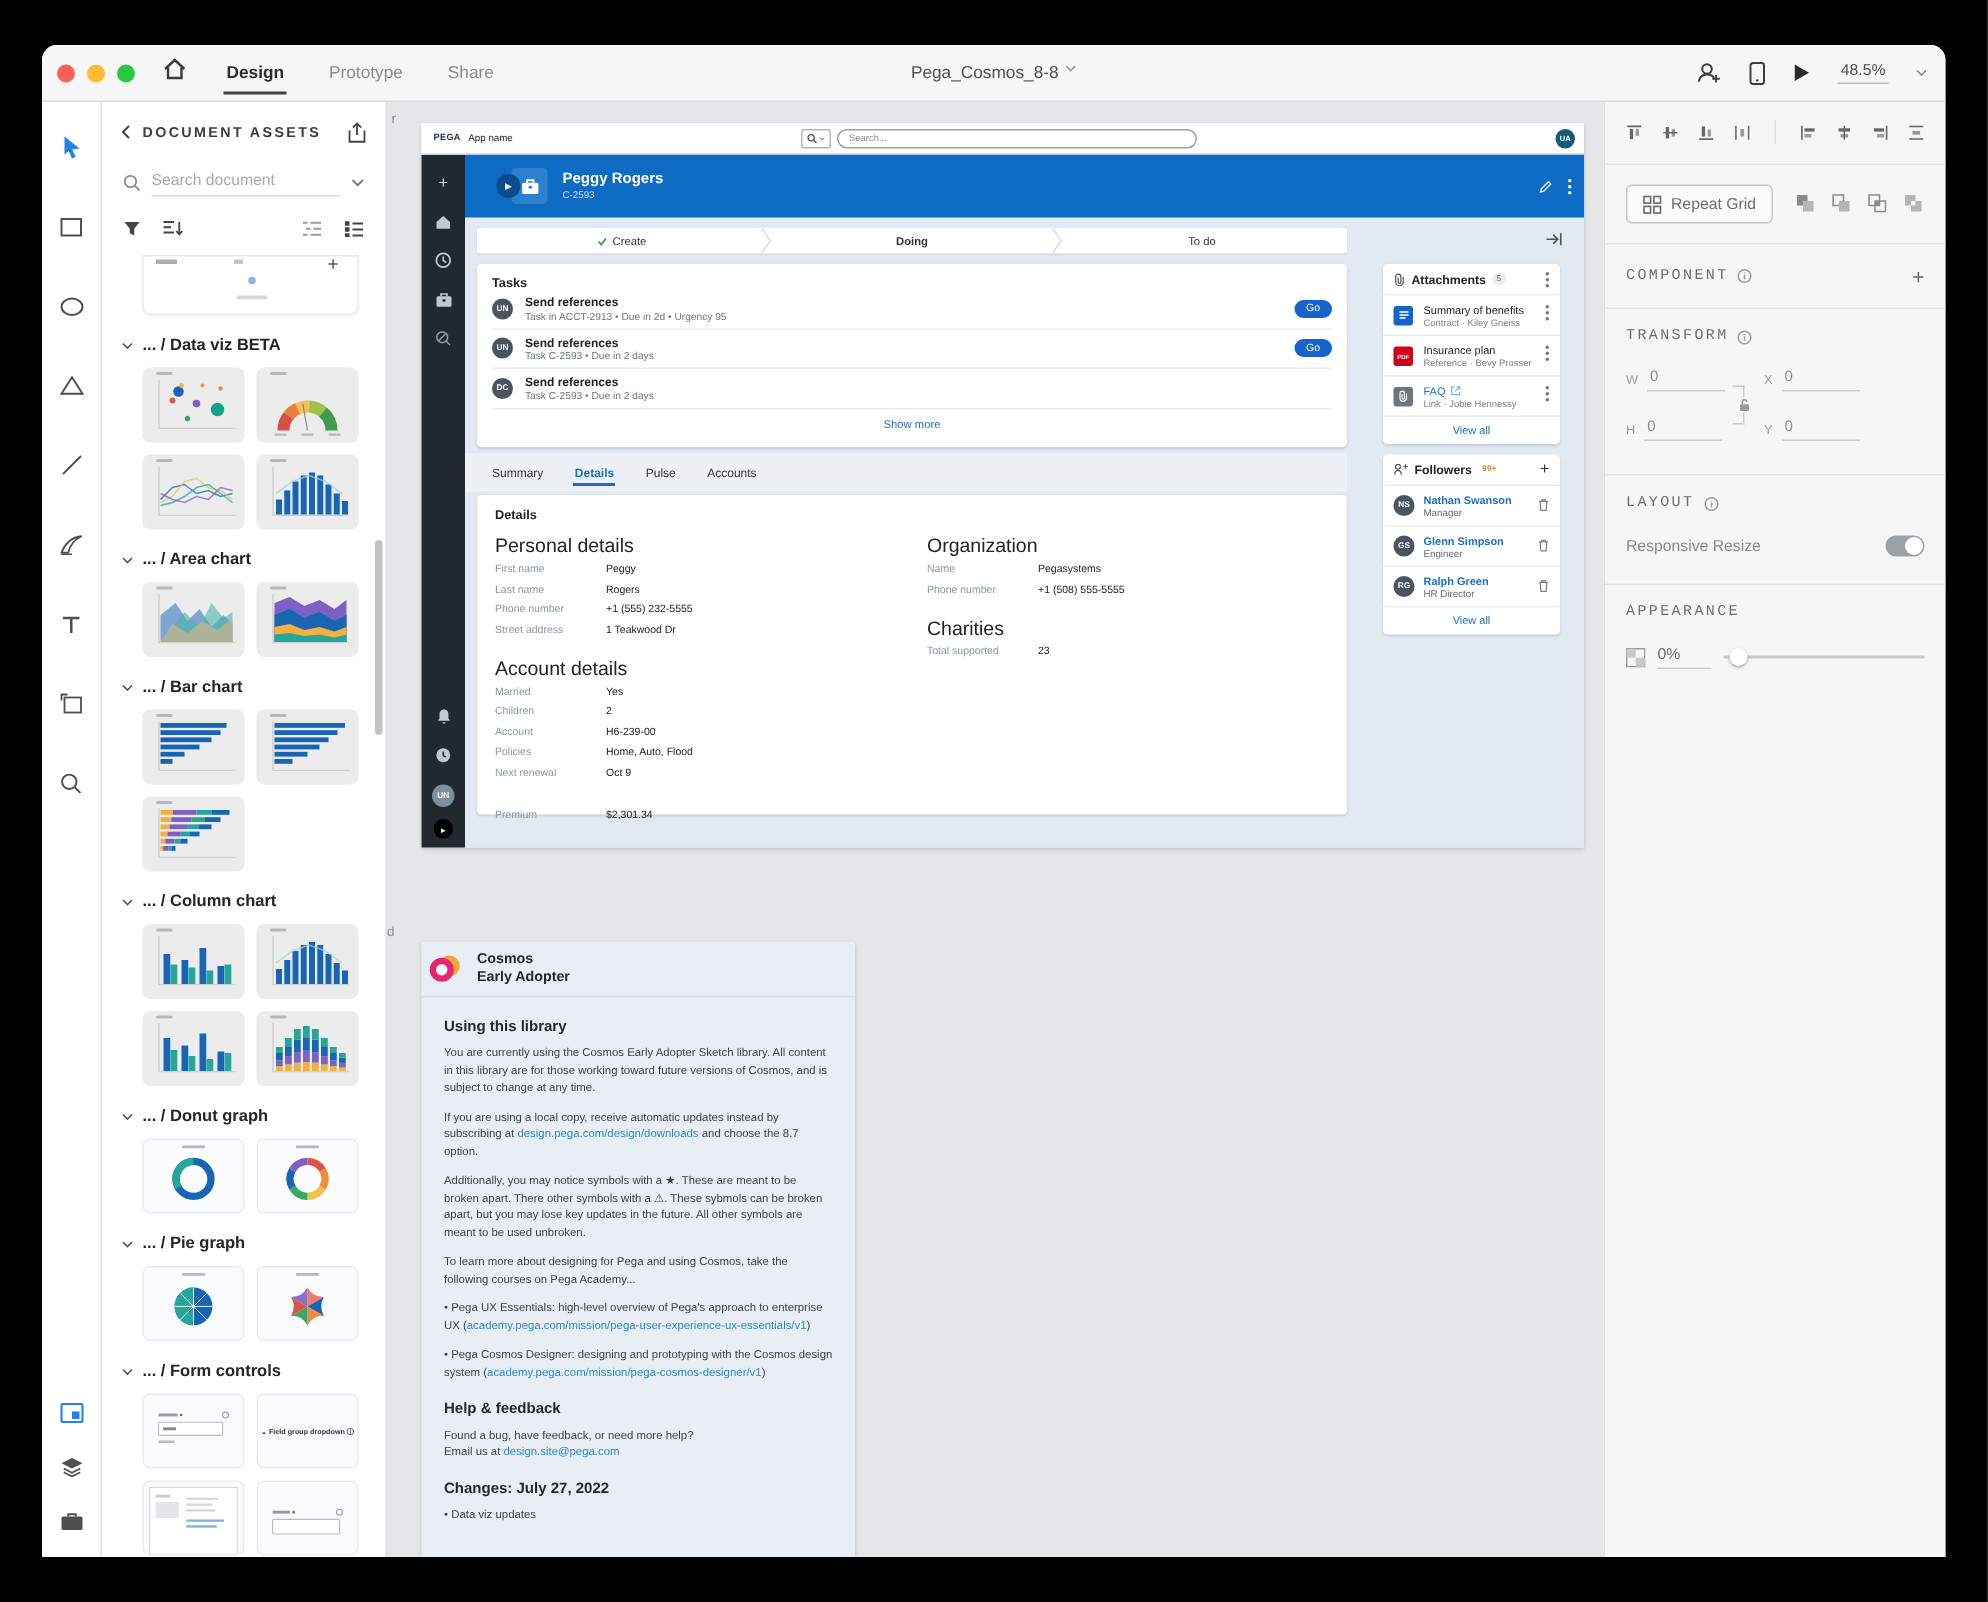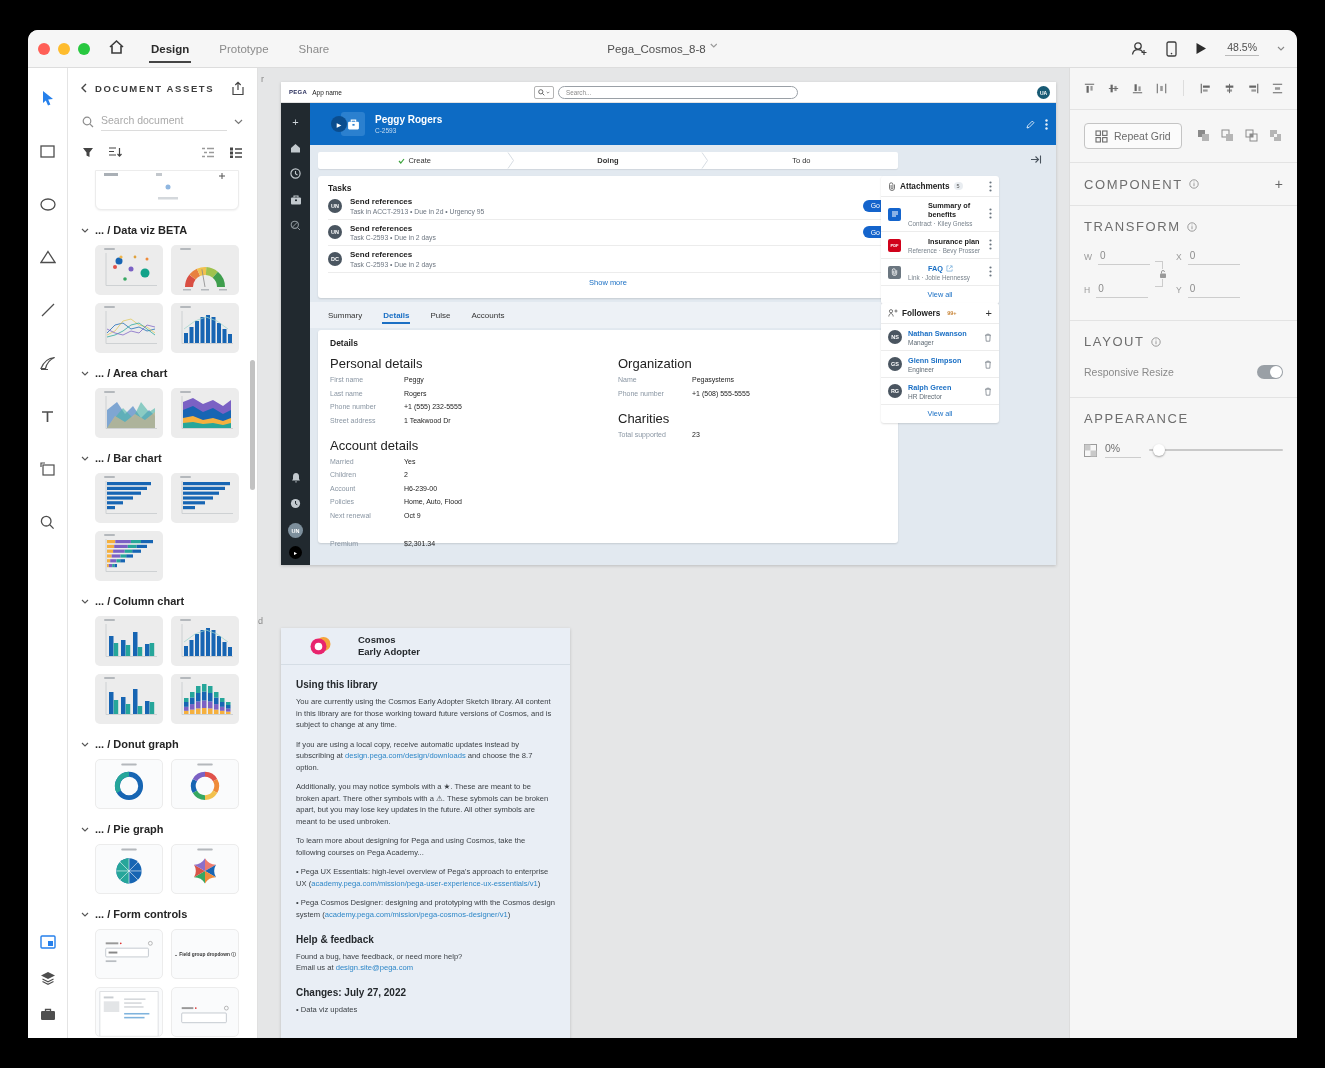--- a/index.html
+++ b/index.html
@@ -116,64 +116,64 @@
   .ptab { font-size:8px; color:#333; position:relative; padding:6px 1px; }
   .ptab.active { color:#1a6fc4; font-weight:700; }
   .ptab.active::after { content:''; position:absolute; left:0; right:0; bottom:2px; height:2px; background:#1a6fc4; }
   .details-card { left:8px; top:227px; width:580px; padding:8px 12px 10px; }
   .dc-grid { display:grid; grid-template-columns:1fr 1fr; column-gap:20px; margin-top:8px; }
   .dgroup { margin-bottom:14px; }
   .dgroup-h { font-size:13px; font-weight:400; color:#222; margin-bottom:5px; }
   .drow { display:flex; font-size:7px; margin-bottom:6.5px; }
   .dlabel { width:74px; color:#8a96a3; }
   .dvalue { color:#222; }
-  .side-card { left:571px; width:118px; }
+  .side-card { left:612px; width:118px; }
   .attach-card { top:73px; }
   .follow-card { top:200px; }
   .sc-header { display:flex; align-items:center; gap:4px; height:20px; padding:0 7px; }
   .sc-title { font-size:8.2px; font-weight:700; color:#222; }
   .count-badge { font-size:5.5px; color:#555; background:#e9edf1; border-radius:5px; padding:1px 3px; }
   .count-badge.orange { color:#c9863a; background:transparent; font-weight:700; }
   .sc-right { margin-left:auto; display:flex; align-items:center; }
   .sc-row { display:grid; grid-template-columns:15px 1fr auto; align-items:center; gap:5px; padding:4px 7px; border-top:1px solid #ececec; }
   .att-icon { width:13px; height:13px; border-radius:2px; display:flex; align-items:center; justify-content:center; }
   .att-icon.doc { background:#1464cc; } .att-icon.pdf { background:#d0021b; } .att-icon.lnk { background:#6b7680; }
   .pdf-txt { color:#fff; font-size:4px; font-weight:700; }
-  .sc-item-title { font-size:7.3px; font-weight:700; color:#222; display:flex; align-items:center; gap:3px;margin-left:20px; }
+  .sc-item-title { font-size:7.3px; font-weight:400; color:#222; display:flex; align-items:center; gap:3px; }
   .sc-item-title.bluelink { color:#1a6fc4; }
   .sc-item-meta { font-size:6.3px; color:#78828c; margin-top:1px; }
   .f-name { font-size:7.3px; font-weight:700; color:#1a6fc4; }
   .f-role { font-size:6.5px; color:#5f6a74; margin-top:1px; }
   .view-all { text-align:center; font-size:7.3px; color:#1a6fc4; padding:4px 0 5px; border-top:1px solid #ececec; }
   .premium-row { position:absolute; left:20px; top:437px; display:flex; font-size:7px; }
   .premium-row .dlabel { width:74px; }
 
   
   .cosmos { position:absolute; left:23px; top:560px; width:289px; height:430px; background:#e9eef5;
             box-shadow:0 1px 3px rgba(0,0,0,.18); }
-  .cos-header { height:37px; display:flex; align-items:center; padding-left:28px; gap:26px; border-bottom:1px solid #d5dde5; }
+  .cos-header { height:37px; display:flex; align-items:center; padding-left:4px; gap:10px; border-bottom:1px solid #d5dde5; }
   .cos-title { font-size:9.5px; font-weight:700; color:#24282c; line-height:1.25; }
   .cos-body { padding:12px 15px; }
   .cos-h { font-size:10px; font-weight:700; color:#24282c; margin:13px 0 6px; }
   .cos-h:first-child { margin-top:2px; }
   .cos-p { font-size:7.6px; color:#3c4146; line-height:1.52; margin-bottom:8px; }
   .cos-p.tight { margin-bottom:3.5px; }
   .cos-link { color:#2e87c8; }
 
   
   .inspector { width:228px; background:#f6f6f6; border-left:1px solid #ddd; padding:12px 14px 0; font-size:10px; color:#555; }
   .align-row { display:flex; align-items:center; gap:13px; }
   .align-row .vsep { width:1px; height:16px; background:#ddd; margin:0 3px; }
   .ihr { height:1px; background:#e3e3e3; margin:13px -14px; }
   .rg-row { display:flex; align-items:center; }
   .rg-btn { display:flex; align-items:center; gap:6px; border:1px solid #c4c4c4; border-radius:4px; height:26px;
             padding:0 10px; font-size:10.5px; color:#6c6c6c; background:#fbfbfb; }
   .bool-ops { margin-left:auto; display:flex; gap:10px; }
   .isec-row { display:flex; align-items:center; gap:6px; }
-  .isec-label { font-size:13px; letter-spacing:1.6px; color:#6e6e6e; }
+  .isec-label { font-size:10px; letter-spacing:1.6px; color:#6e6e6e;font-family:Liberation Mono, monospace; }
   .isec-plus { margin-left:auto; font-size:14px; color:#666; font-weight:300; }
   .xform-grid { display:flex; margin-top:16px; }
   .xf-col { display:flex; flex-direction:column; gap:18px; }
   .xf-field { display:flex; align-items:flex-end; gap:6px; }
   .xf-l { font-size:8.5px; color:#9a9a9a; padding-bottom:3px; }
   .xf-v { width:52px; border-bottom:1px solid #cdcdcd; font-size:10px; color:#8c8c8c; padding:0 2px 3px; }
   .xf-mid { width:26px; display:flex; flex-direction:column; align-items:center; justify-content:center; }
   .brkt-t { width:8px; height:8px; border-top:1px solid #ccc; border-right:1px solid #ccc; margin-left:-8px; }
   .brkt-b { width:8px; height:8px; border-bottom:1px solid #ccc; border-right:1px solid #ccc; margin-left:-8px; }
   .resize-row { display:flex; align-items:center; margin-top:16px; }

